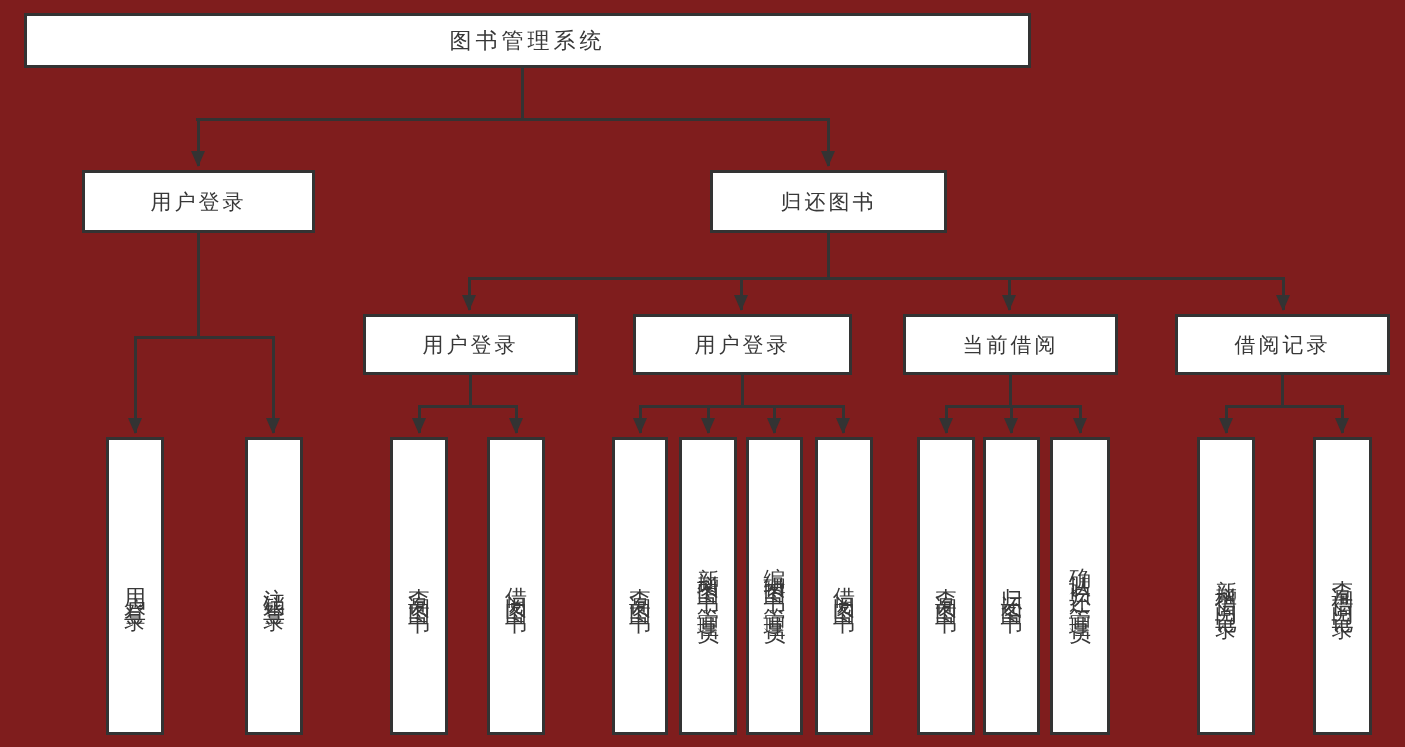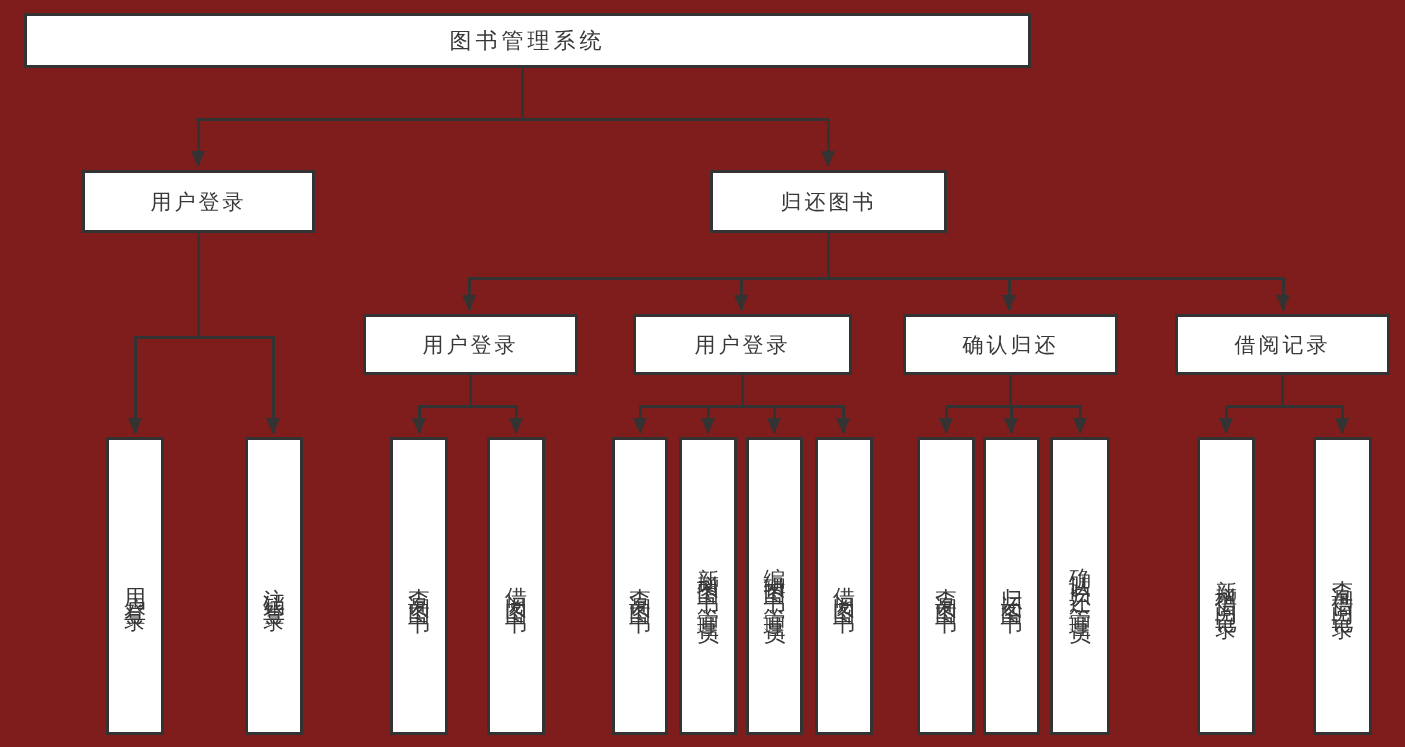--- a/index.html
+++ b/index.html
@@ -37,21 +37,21 @@
   <div class="box root" style="left:24px;top:13px;width:1007px;height:55px">图书管理系统</div>
 
   <div class="box" style="left:82px;top:170px;width:233px;height:63px">用户登录</div>
 
   <div class="box" style="left:710px;top:170px;width:237px;height:63px">归还图书</div>
 
   <div class="box" style="left:363px;top:314px;width:215px;height:61px">用户登录</div>
 
   <div class="box" style="left:633px;top:314px;width:219px;height:61px">用户登录</div>
 
-  <div class="box" style="left:903px;top:314px;width:215px;height:61px">确认归还</div>
+  <div class="box" style="left:903px;top:314px;width:215px;height:61px">当前借阅</div>
 
   <div class="box" style="left:1175px;top:314px;width:215px;height:61px">借阅记录</div>
 
   <div class="box leaf" style="left:106px;top:437px;width:58px;height:298px">用户登录</div>
   <div class="box leaf" style="left:245px;top:437px;width:58px;height:298px">注销登录</div>
 
   <div class="box leaf" style="left:390px;top:437px;width:58px;height:298px">查询图书</div>
   <div class="box leaf" style="left:487px;top:437px;width:58px;height:298px">借阅图书</div>
 
   <div class="box leaf" style="left:612px;top:437px;width:56px;height:298px">查询图书</div>

